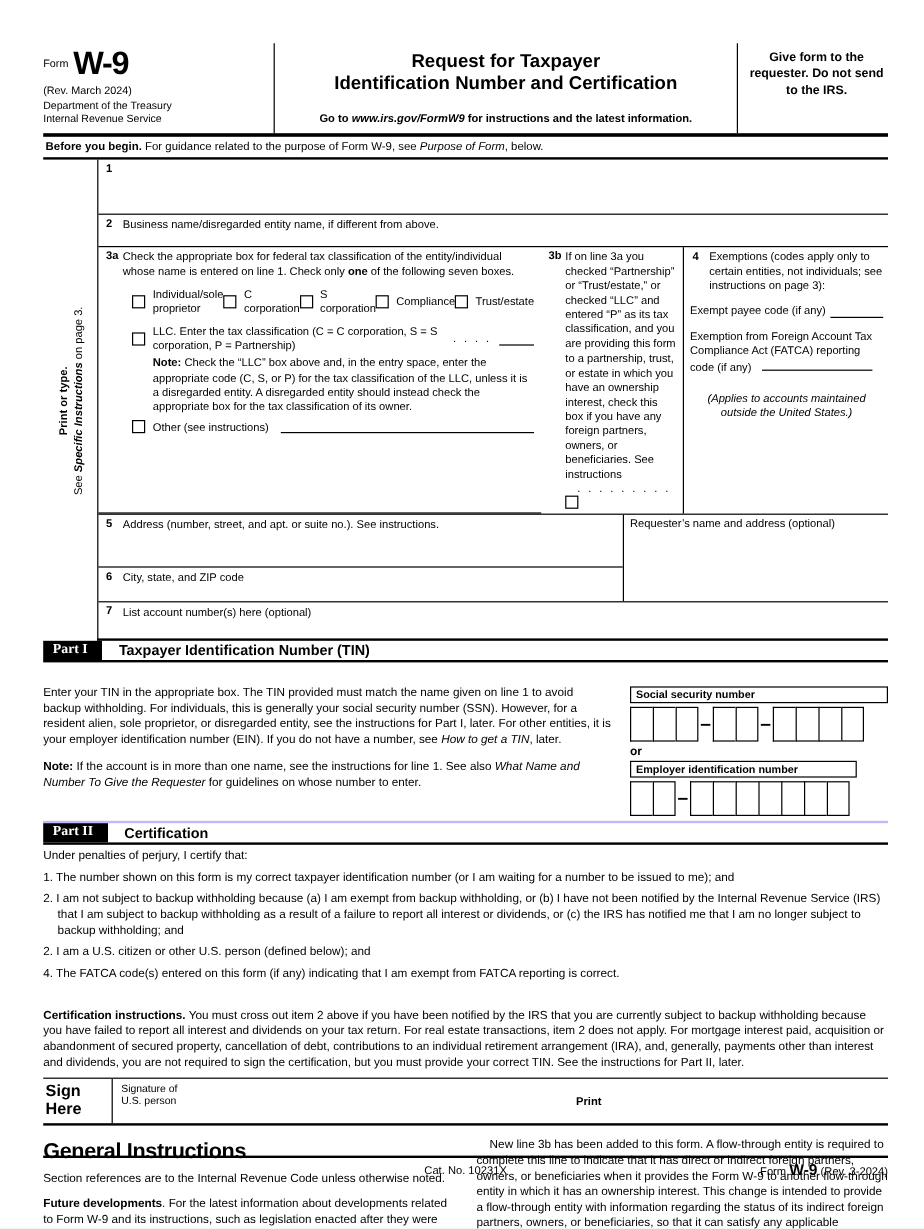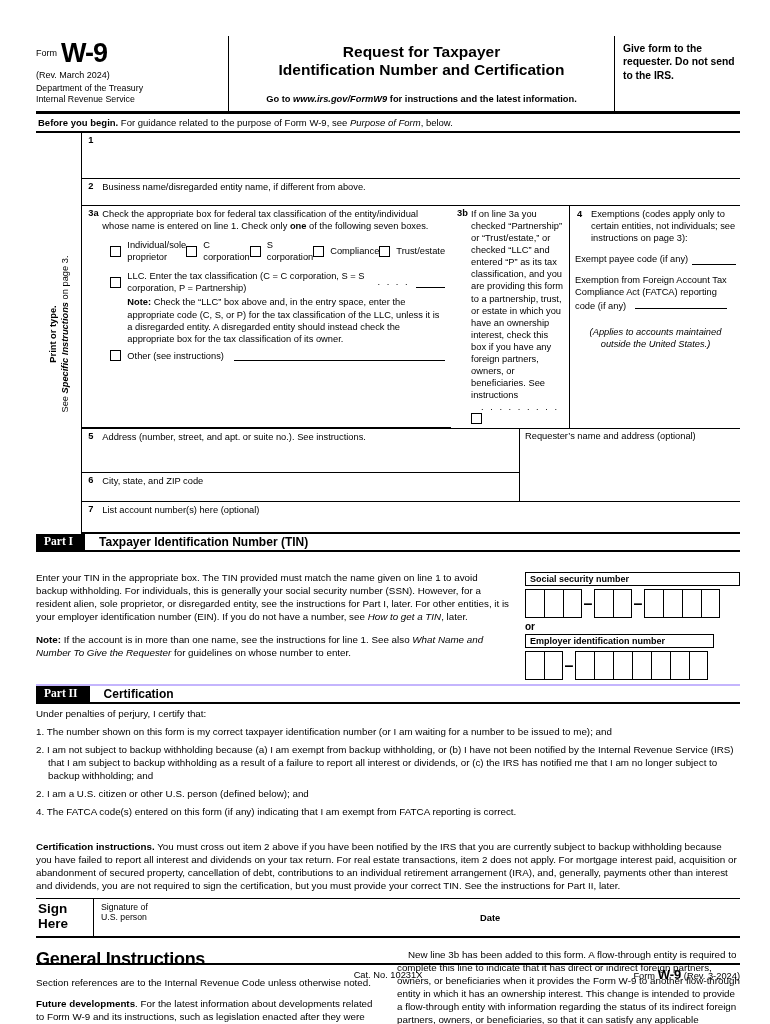--- a/index.html
+++ b/index.html
@@ -15,21 +15,21 @@
   .hdr-left { width:192px; padding:2px 6px 2px 0; }
   .form-word { font-size:9px; vertical-align:6px; }
   .w9big { font-size:27px; font-weight:bold; letter-spacing:-1px; margin-left:4px; }
   .hdr-small { font-size:8.8px; line-height:1.25; }
   .hdr-rev { font-size:9px; margin:1px 0 3px 0; }
   .hdr-center { flex:1; border-left:1.5px solid #000; border-right:1.5px solid #000;
                 display:flex; flex-direction:column; align-items:center; text-align:center;
                 padding:7px 10px 4px 10px; }
   .hdr-title { font-size:15.5px; font-weight:bold; line-height:1.15; }
   .hdr-goto { font-size:9.3px; font-weight:bold; margin-top:auto; padding-bottom:3px; }
-  .hdr-right { width:125px; padding:6px 2px 2px 8px; font-size:10.3px; font-weight:bold; line-height:1.3; }
+  .hdr-right { width:125px; padding:6px 2px 2px 8px; font-size:10.3px; font-weight:bold; line-height:1.3;text-align:center; }
 
   
   .before-row { font-size:9.5px; padding:3px 0 3px 2px; border-bottom:2px solid #000; }
 
   
   .main { display:flex; }
   .strip { width:48px; position:relative; }
   .strip-rot { position:absolute; top:50%; left:50%; transform:translate(-50%,-50%) rotate(-90deg);
                width:310px; text-align:center; font-size:9.3px; line-height:1.3; white-space:nowrap; }
   .tbl { flex:1; border-left:1.5px solid #000; border-bottom:2px solid #000; }
@@ -324,21 +324,21 @@
   <div class="sign-row">
     <div class="sign-label">
       <span>Sign</span><br>
       <span>Here</span>
     </div>
     <div class="sig-cell">
       <span>Signature of</span><br>
       <span>U.S. person</span>
     </div>
     <div class="date-cell">
-      <span>Date</span>
+      <span>Print</span>
     </div>
   </div>
 
   <div class="instr">
     <div class="icol">
       <div class="gi-h1">General Instructions</div>
       <p>Section references are to the Internal Revenue Code unless otherwise noted.</p>
       <p>
         <span class="bold">Future developments</span><span>. For the latest information about developments related to Form W-9 and its instructions, such as legislation enacted after they were published, go to </span><span class="ital">www.irs.gov/FormW9</span><span>.</span>
       </p>

